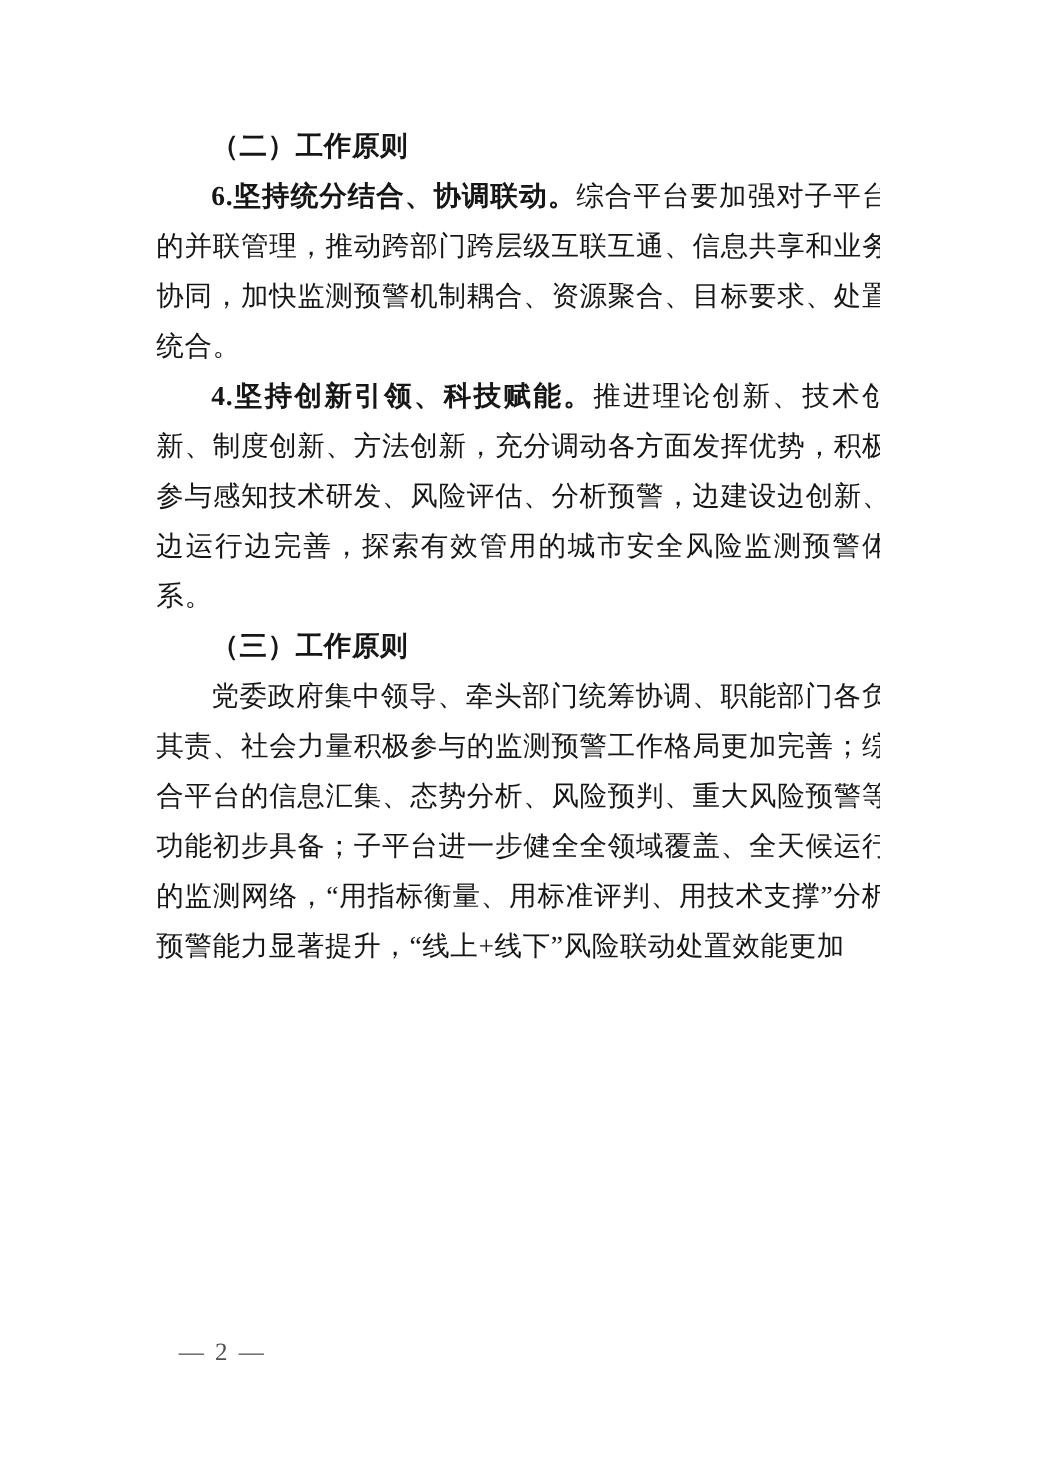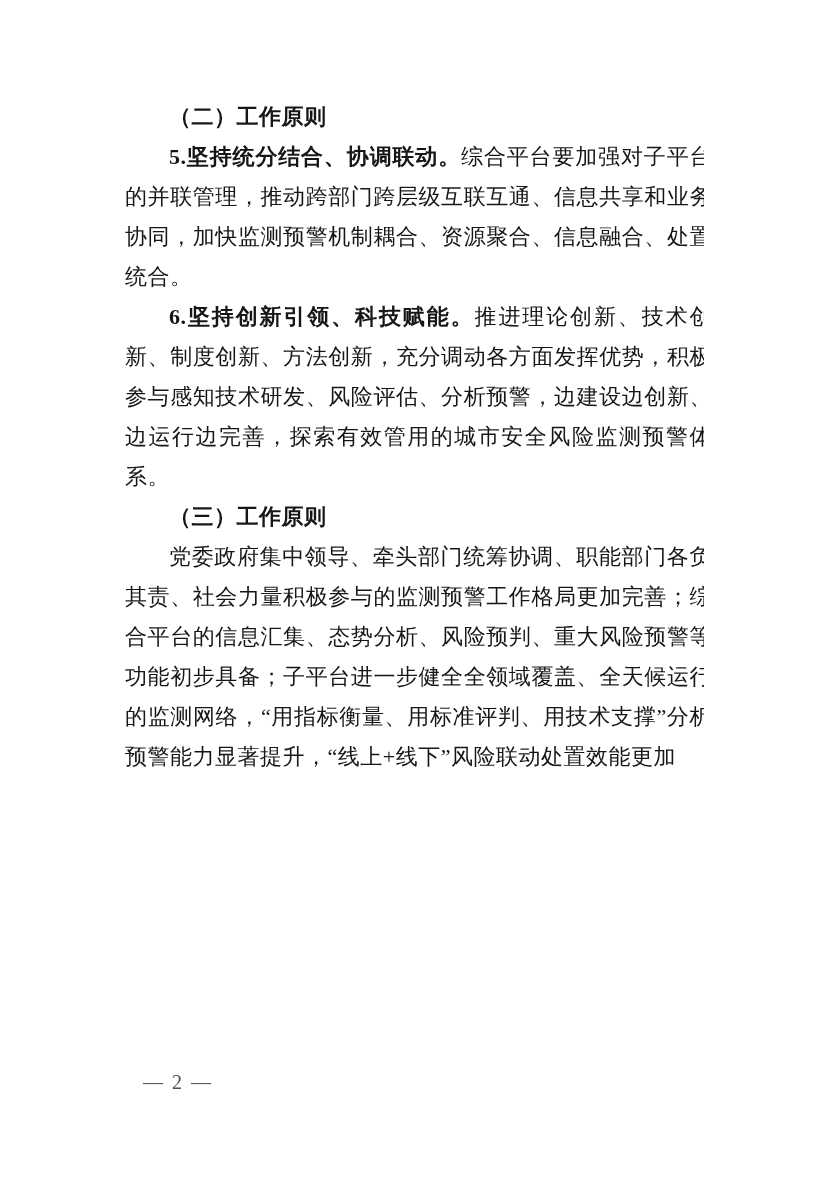--- a/index.html
+++ b/index.html
@@ -54,27 +54,27 @@
 <body>
 
 <div class="page">
   <div class="content">
 
     <p class="heading">
       <span>（二）工作原则</span>
     </p>
 
     <p class="para">
-      <span class="bold">5.坚持统分结合、协调联动。</span><span>综合平台要加强对子平台的并联管理，推动跨部门跨层级互联互通、信息共享和业务协同，加快监测预警机制耦合、资源聚合、信息融合、处置统合。</span>
+      <span class="bold">6.坚持统分结合、协调联动。</span><span>综合平台要加强对子平台的并联管理，推动跨部门跨层级互联互通、信息共享和业务协同，加快监测预警机制耦合、资源聚合、目标要求、处置统合。</span>
     </p>
 
 
 
     <p class="para">
-      <span class="bold">6.坚持创新引领、科技赋能。</span><span>推进理论创新、技术创新、制度创新、方法创新，充分调动各方面发挥优势，积极参与感知技术研发、风险评估、分析预警，边建设边创新、边运行边完善，探索有效管用的城市安全风险监测预警体系。</span>
+      <span class="bold">4.坚持创新引领、科技赋能。</span><span>推进理论创新、技术创新、制度创新、方法创新，充分调动各方面发挥优势，积极参与感知技术研发、风险评估、分析预警，边建设边创新、边运行边完善，探索有效管用的城市安全风险监测预警体系。</span>
     </p>
 
     <p class="heading">
       <span>（三）工作原则</span>
     </p>
 
     <p class="para">
       <span class="bold"></span><span>党委政府集中领导、牵头部门统筹协调、职能部门各负其责、社会力量积极参与的监测预警工作格局更加完善；综合平台的信息汇集、态势分析、风险预判、重大风险预警等功能初步具备；子平台进一步健全全领域覆盖、全天候运行的监测网络，“用指标衡量、用标准评判、用技术支撑”分析预警能力显著提升，“线上+线下”风险联动处置效能更加</span>
     </p>
 

